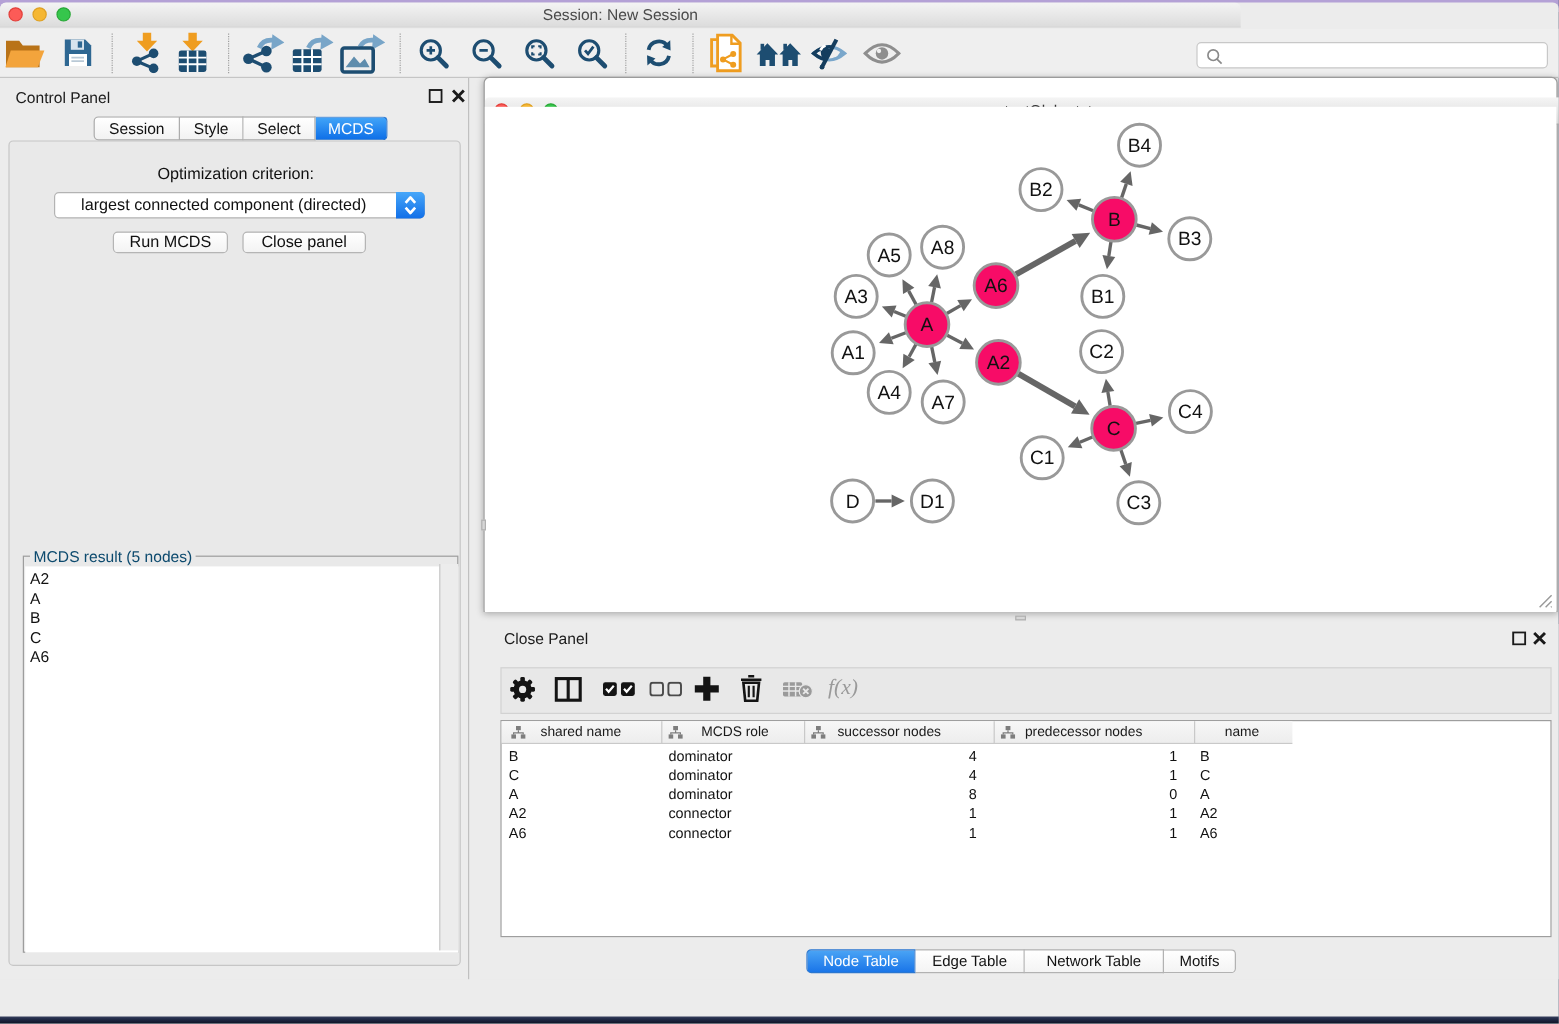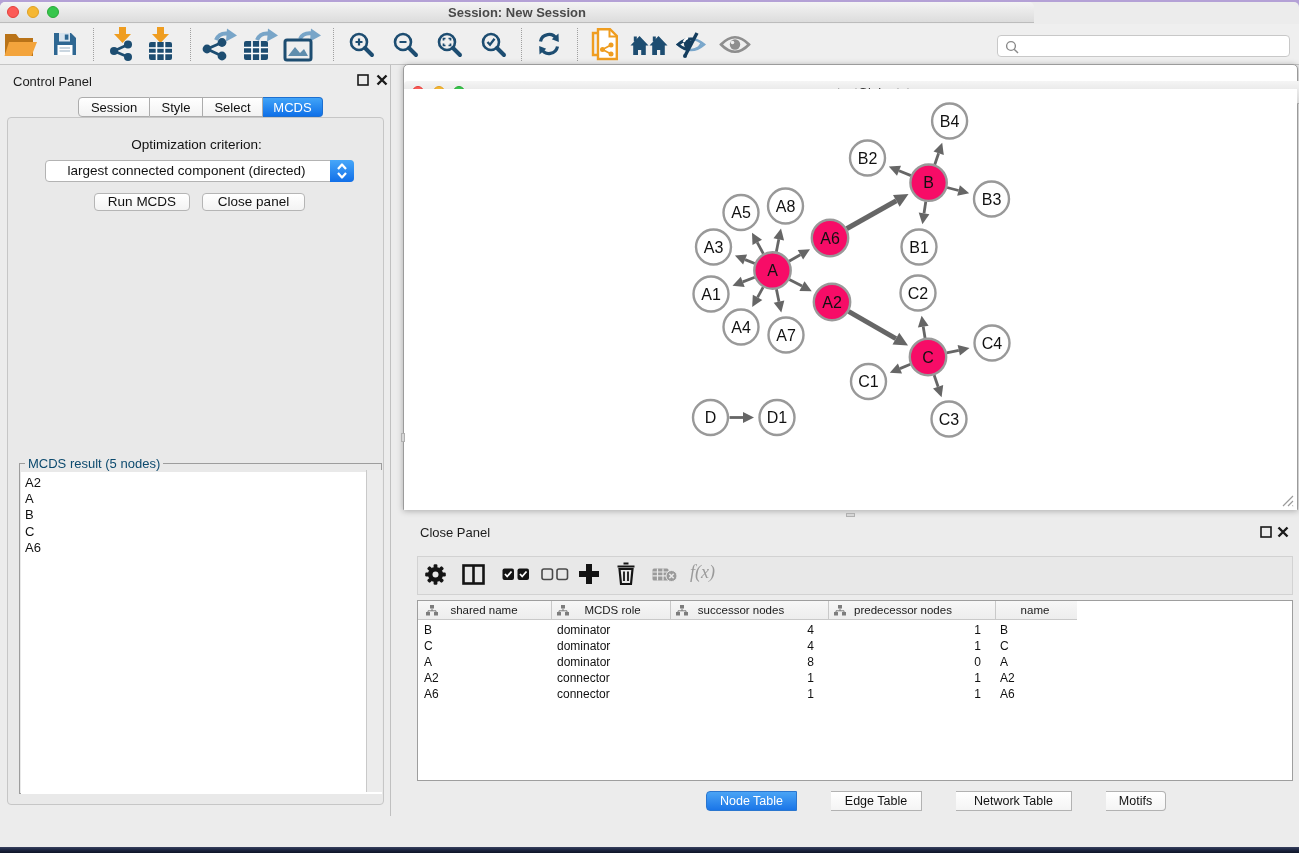--- a/index.html
+++ b/index.html
@@ -2,21 +2,21 @@
 <html><head>
 <meta charset="utf-8">
 <style>
 * { margin:0; padding:0; box-sizing:border-box; }
 html,body { width:1299px; height:853px; overflow:hidden; font-family:"Liberation Sans", sans-serif; }
 body { background:linear-gradient(#3a4260 847px, #232c49 849px, #0d1426 853px); position:relative; }
 .abs { position:absolute; }
 #deskTop { left:0; top:0; width:1299px; height:10px; background:#b4a1d6; }
 #appwin { left:0; top:2px; width:1299px; height:845px; background:#ececec; border-radius:5px 5px 0 0; overflow:hidden; }
 
-#titlebar { left:0; top:0; width:1034px; height:21px; background:linear-gradient(#f4f4f4,#dcdcdc); border-bottom:1px solid #bcbcbc; border-radius:5px 5px 0 0;font-weight:bold; }
+#titlebar { left:0; top:0; width:1034px; height:21px; background:linear-gradient(#f4f4f4,#dcdcdc); border-bottom:1px solid #bcbcbc; border-radius:5px 5px 0 0; }
 .tl { position:absolute; width:12px; height:12px; border-radius:50%; top:6px; }
 #titlebar .tl { top:4px; }
 #nettitle .tl { top:5px; }
 #titlebar .r { left:7px;  background:#fc5b57; border:0.5px solid #e2403b; }
 #titlebar .y { left:27px; background:#f5b733; border:0.5px solid #dfa023; }
 #titlebar .g { left:47px; background:#36c64c; border:0.5px solid #2aa838; }
 #titletext { width:100%; top:3px; text-align:center; font-size:13px; color:#494949; }
 
 #toolbar { left:0; top:22px; width:1299px; height:41px; background:#efefef; border-bottom:1px solid #c5c5c5; }
 .sep { position:absolute; top:4px; height:33px; width:0; border-left:1px dotted #9f9f9f; }
@@ -56,21 +56,21 @@
 
 #tpanel { left:400px; top:518px; width:899px; height:296px; background:#ececec; }
 #ttoolbar { position:absolute; left:17px; top:36px; width:876px; height:39px; background:#e8e8e8; border:1px solid #d2d2d2; }
 #ttable { position:absolute; left:17px; top:80px; width:876px; height:181px; background:#fff; border:1px solid #9e9e9e; }
 #thead { position:absolute; left:0; top:0; width:659px; height:19px; background:linear-gradient(#f7f7f7,#ededed); border-bottom:1px solid #c9c9c9; }
 .hcol { position:absolute; top:3px; font-size:11.5px; color:#1a1a1a; text-align:center; }
 .hdiv { position:absolute; top:0; height:19px; width:0; border-left:1px solid #c9c9c9; }
 .hicon { position:absolute; top:4px; }
 .trow { position:absolute; font-size:12px; color:#111; }
 #ttabs { position:absolute; left:272px; top:271px; height:20px; display:flex; font-size:12.5px; }
-.ttab { border:1px solid #b2b2b2; border-left:none; background:linear-gradient(#ffffff,#f4f4f4); color:#111; text-align:center; height:20px; padding-top:2px;margin-left:34px; }
+.ttab { border:1px solid #b2b2b2; border-left:none; background:linear-gradient(#ffffff,#f4f4f4); color:#111; text-align:center; height:20px; padding-top:2px; }
 .ttab.first { border-left:1px solid #b2b2b2; border-radius:4px 0 0 4px; }
 .ttab.last { border-radius:0 4px 4px 0; }
 .ttab.sel { background:linear-gradient(#4aa4f5,#1a75e8); color:#fff; border-color:#2a76cf; }
 </style>
 </head>
 <body>
 <div class="abs" id="deskTop"></div>
 <div class="abs" id="appwin">
   <div class="abs" id="titlebar">
     <div class="tl r"></div>

